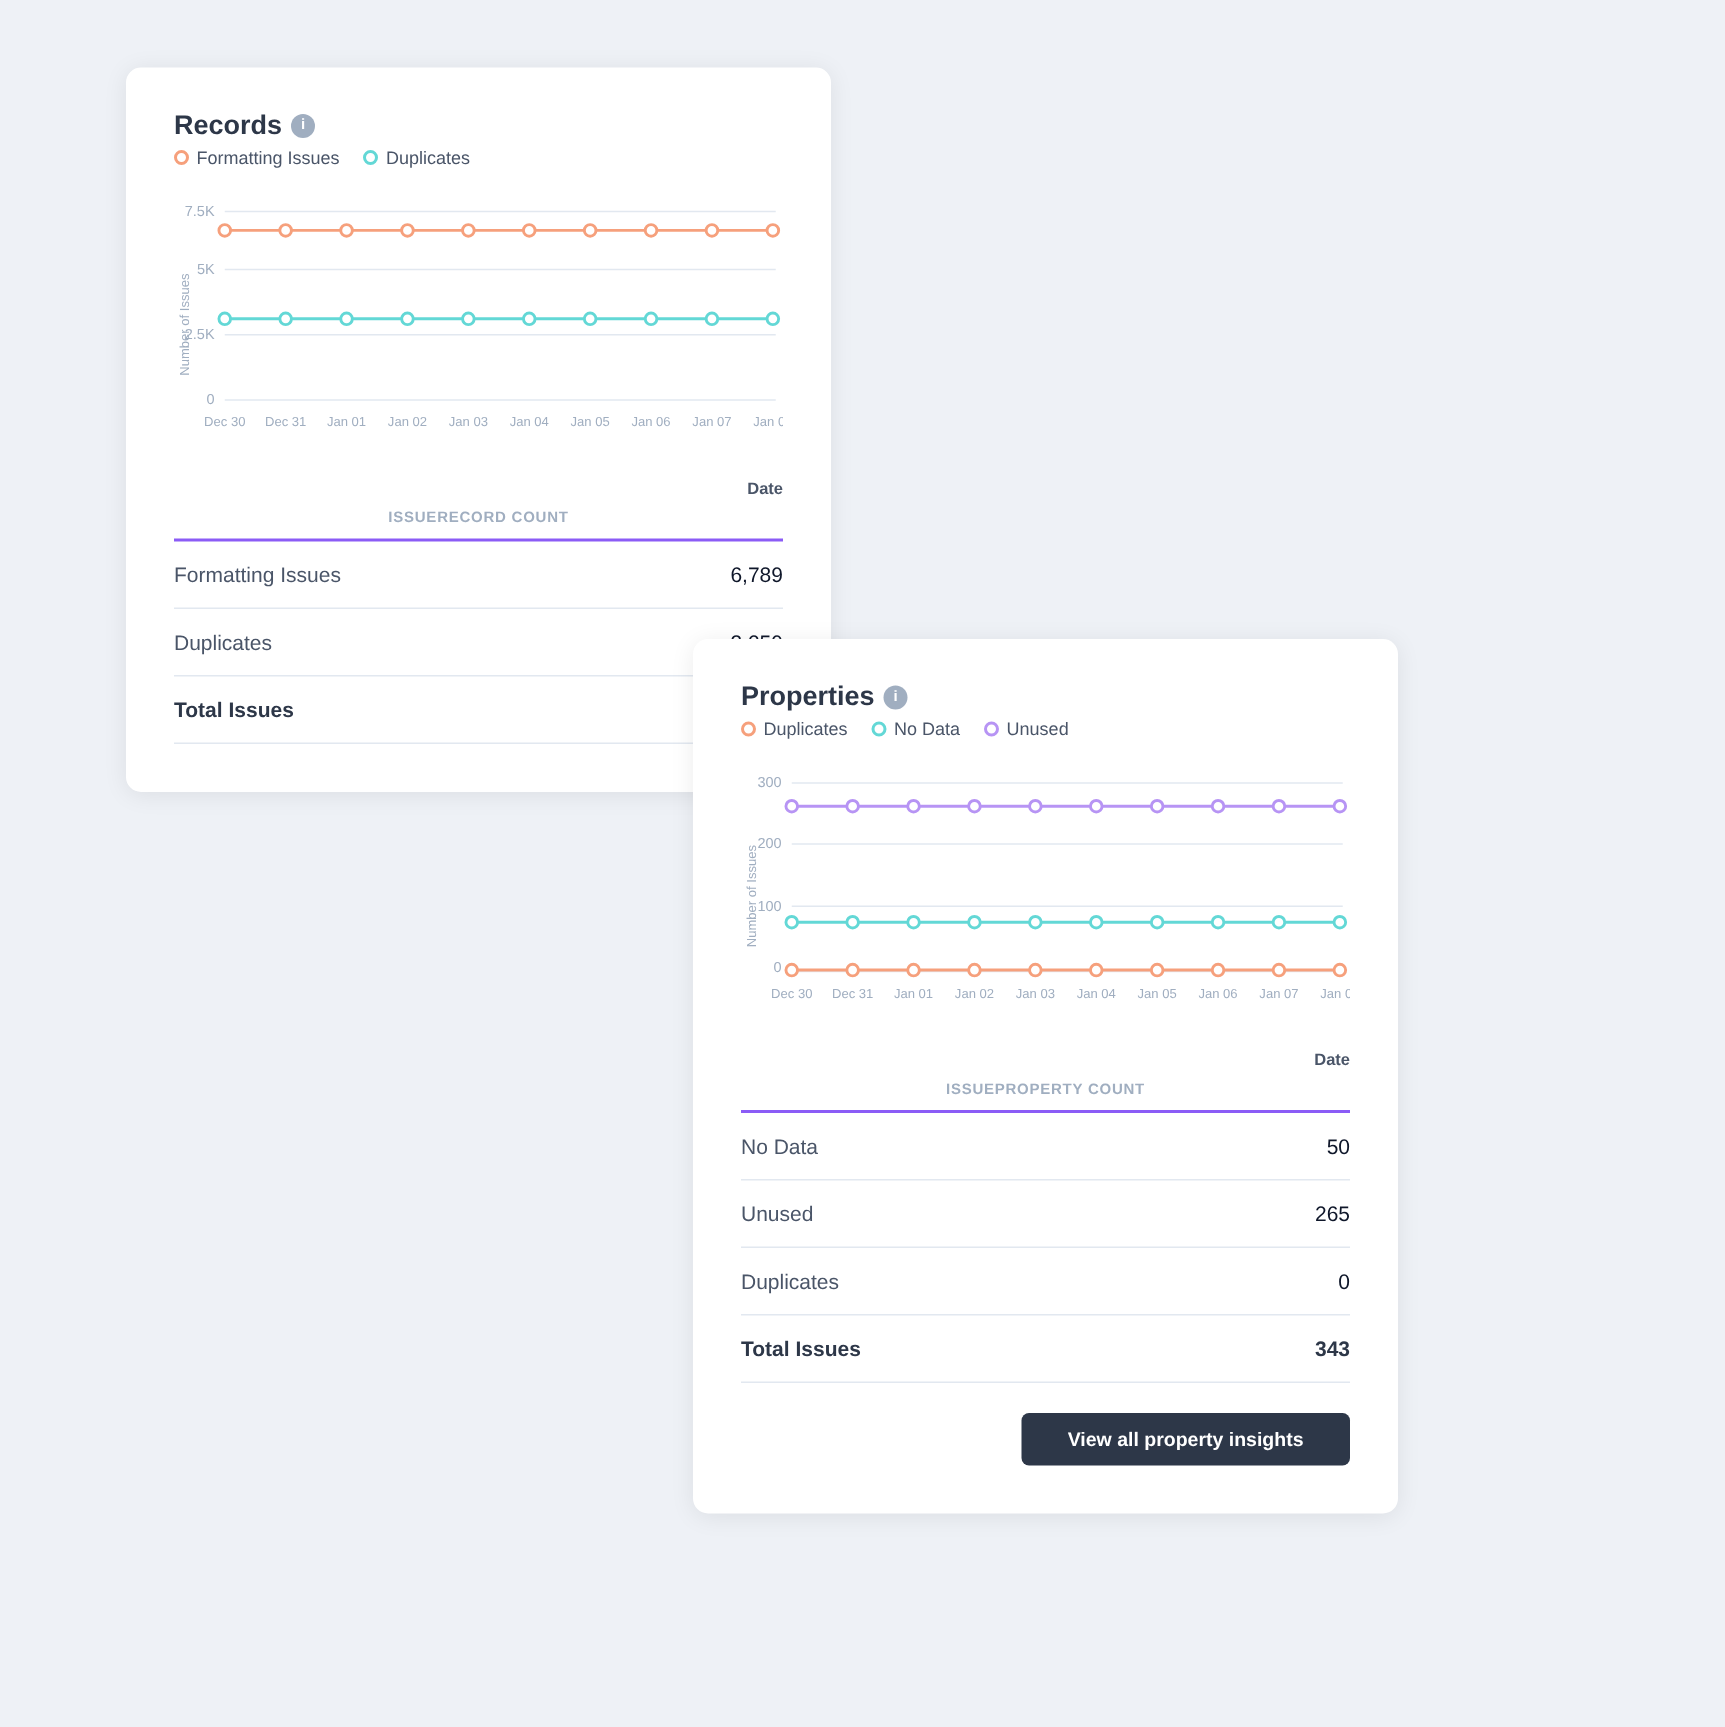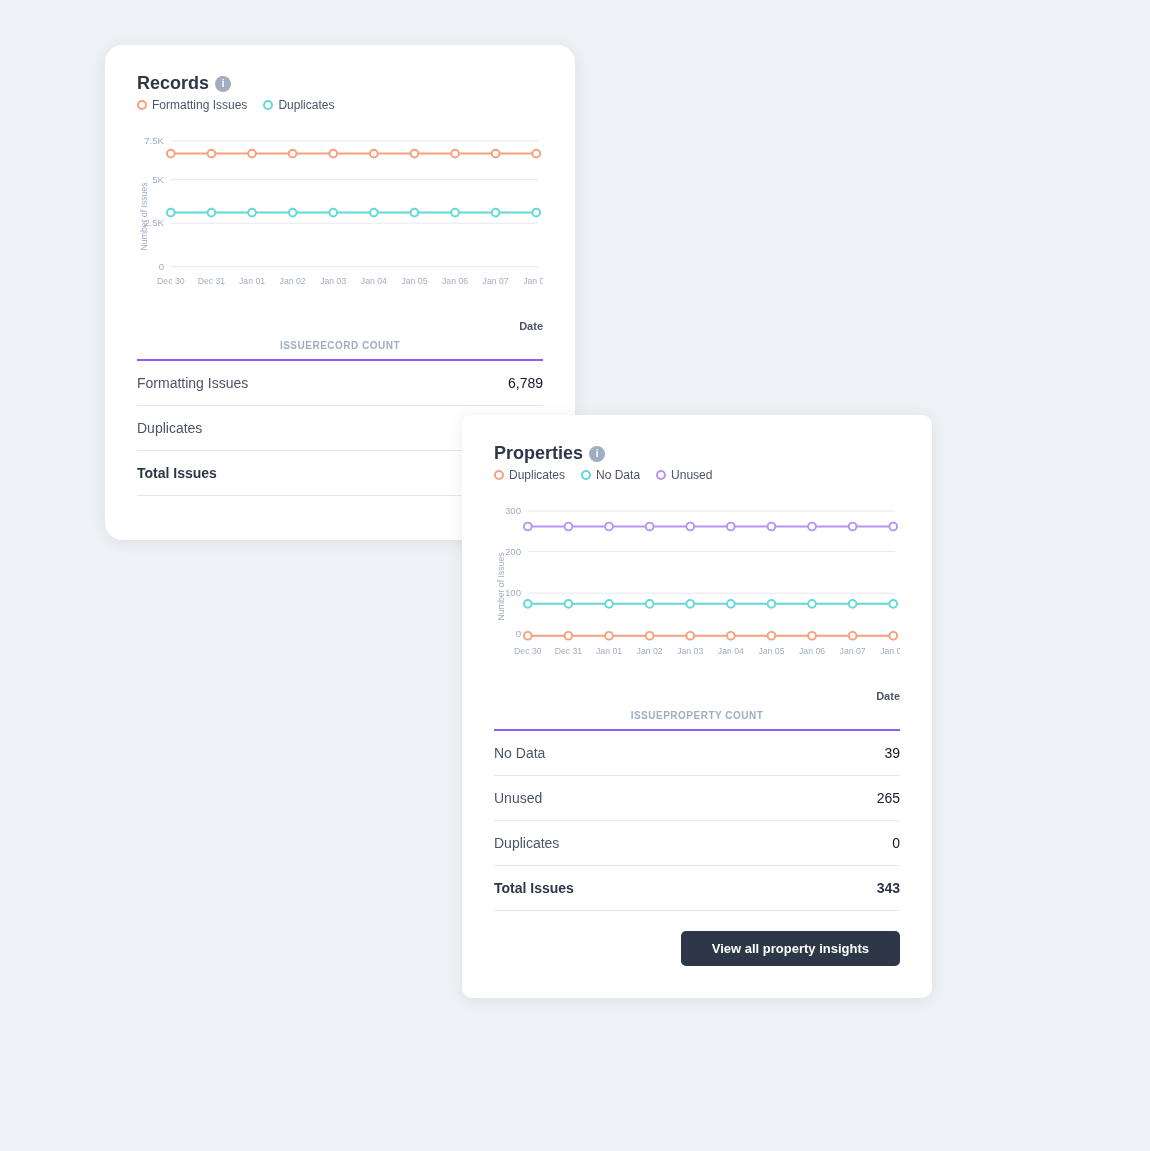--- a/index.html
+++ b/index.html
@@ -14,31 +14,30 @@
 
     .card {
       background: #fff;
       border-radius: 10px;
       box-shadow: 0 2px 16px rgba(0,0,0,0.08);
       position: absolute;
     }
 
     
     .records-card {
-      left: 105px;
+      left: 84px;
       top: 45px;
       width: 470px;
-      padding: 28px 32px 44px;
-      border-radius: 17px;
+      padding: 28px 32px 32px;
     }
 
     
     .properties-card {
       left: 462px;
-      top: 415px;
+      top: 426px;
       width: 470px;
       padding: 28px 32px 32px;
     }
 
     .card-title {
       font-size: 18px;
       font-weight: 700;
       color: #2d3748;
       display: flex;
       align-items: center;
@@ -343,21 +342,21 @@
     </svg>
   </div>
   <div class="chart-x-label">Date</div>
 
   <div class="table-header">
     <span>ISSUE</span>
     <span>PROPERTY COUNT</span>
   </div>
   <div class="table-row">
     <span>No Data</span>
-    <span class="table-row-value">39</span>
+    <span class="table-row-value">50</span>
   </div>
   <div class="table-row">
     <span>Unused</span>
     <span class="table-row-value">265</span>
   </div>
   <div class="table-row">
     <span>Duplicates</span>
     <span class="table-row-value">0</span>
   </div>
   <div class="table-row total-row">

